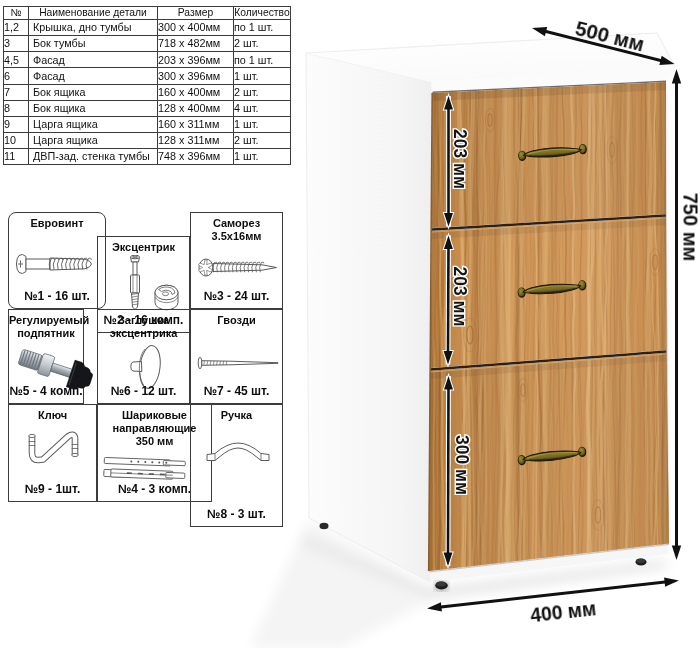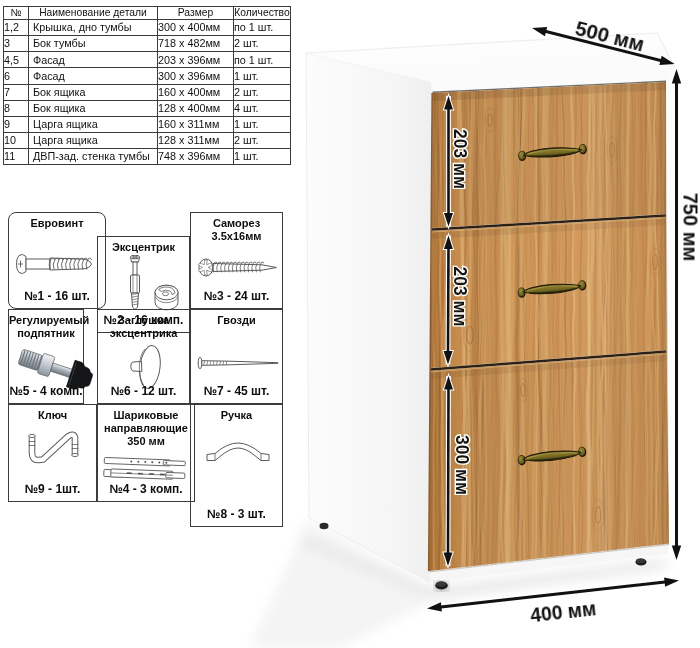--- a/index.html
+++ b/index.html
@@ -243,21 +243,21 @@
 <path d="M11 5 L11 22 Q11 29.5 17.5 29 L22 28.5 L47 5.5 Q52.5 1.5 54 6.5 L54 24" stroke="#5a5a5a" stroke-width="6.6"></path>
 <path d="M11 5 L11 22 Q11 29.5 17.5 29 L22 28.5 L47 5.5 Q52.5 1.5 54 6.5 L54 24" stroke="#fff" stroke-width="4.6"></path>
 <ellipse cx="11" cy="5" rx="3.3" ry="1.6" fill="#fff" stroke="#5a5a5a" stroke-width=".9"></ellipse>
 <ellipse cx="54" cy="24" rx="3.3" ry="1.6" fill="#fff" stroke="#5a5a5a" stroke-width=".9"></ellipse>
 <path d="M7.7 10.5 l6.6 0 M7.7 14.5 l6.6 0" stroke="#5a5a5a" stroke-width=".8"></path>
 <path d="M50.7 17.5 l6.6 0 M50.7 13.5 l6.6 0" stroke="#5a5a5a" stroke-width=".8"></path>
 </g>
         </svg>
 <div class="n">№9 - 1шт.</div>
 </div>
-<div class="cell" style="left:89px;top:192px;width:98px;height:98px;">
+<div class="cell" style="left:89px;top:192px;width:115px;height:98px;">
 <div class="t">Шариковые<br>направляющие<br>350 мм</div>
 <svg style="left:5px;top:52px" width="84" height="26" viewBox="0 0 84 26">
 <g transform="rotate(2.2 42 13)">
 <g stroke="#555" fill="#fff" stroke-width=".9">
 <rect x="1" y="2" width="66" height="6" rx="1"></rect>
 <rect x="60" y="2.8" width="22" height="4.4" rx="1"></rect>
 <rect x="1" y="14" width="20" height="7" rx="1"></rect>
 <rect x="8" y="13.2" width="62" height="8" rx="1"></rect>
 <rect x="63" y="14.6" width="19" height="5.4" rx="1"></rect>
 </g>

